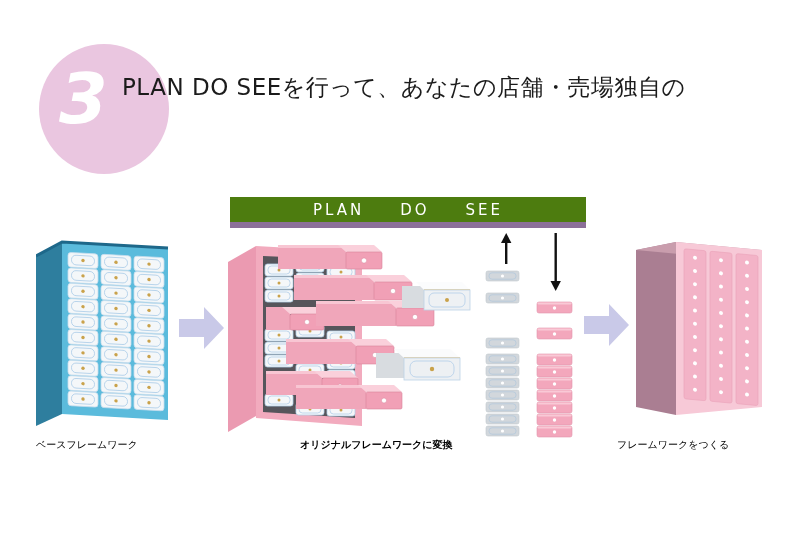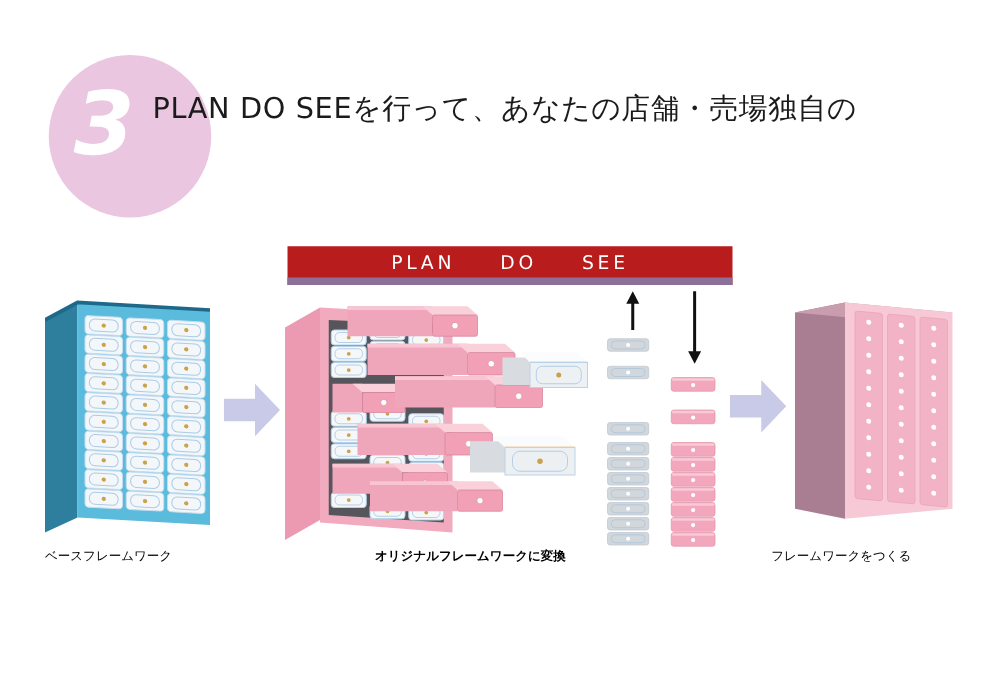--- a/index.html
+++ b/index.html
@@ -11,21 +11,21 @@
   
   .badge{left:39px;top:44px;width:130px;height:130px;border-radius:50%;background:#eac6e0;}
   .badge .num{
     position:absolute;left:20px;top:20px;font-size:70px;line-height:1;
     font-style:italic;font-weight:bold;color:#ffffff;
   }
   
   .title{left:122px;top:71px;font-size:23px;line-height:33px;font-weight:500;letter-spacing:0.5px;color:#1b1b1b;}
   
   .banner{
-    left:230px;top:197px;width:356px;height:25px;background:#b91c1c;
+    left:230px;top:197px;width:356px;height:25px;background:#4d7c0f;
     border-bottom:6px solid #8c7099;display:flex;justify-content:center;align-items:center;gap:36px;
   }
   .banner span{color:#ffffff;font-size:15px;letter-spacing:3px;font-weight:500;}
   
   .caption{top:438px;font-size:10px;text-align:left;color:#000000;white-space:nowrap;}
   .cap1{left:36px;width:160px;}
   .cap2{left:300px;width:240px;font-weight:bold;}
   .cap3{left:617px;width:160px;}
 </style>
 </head>

